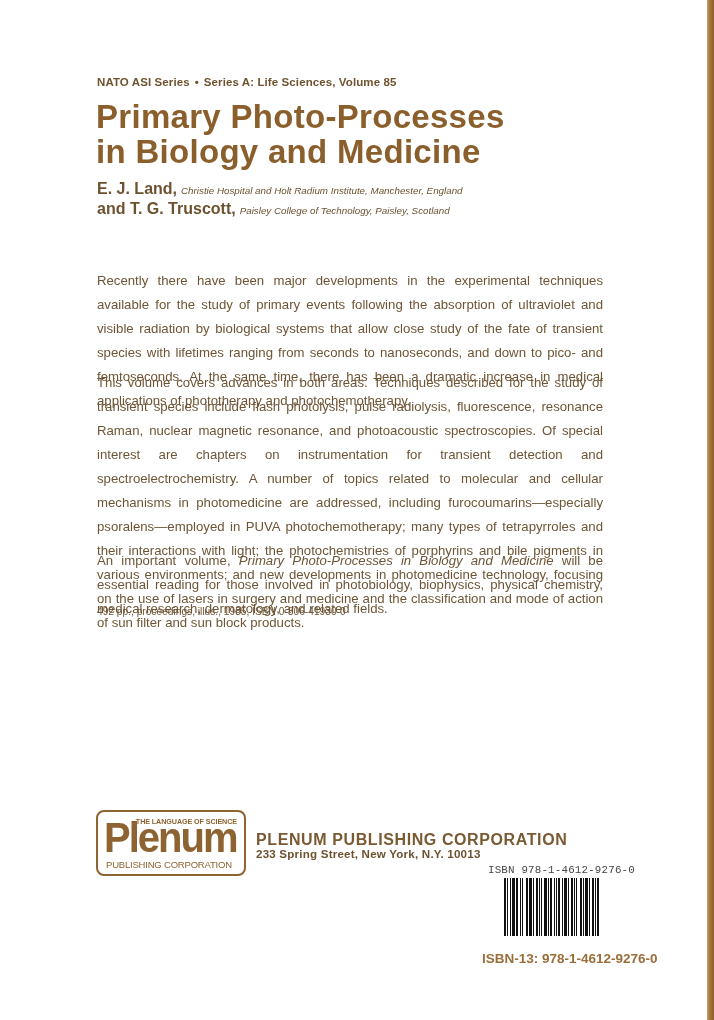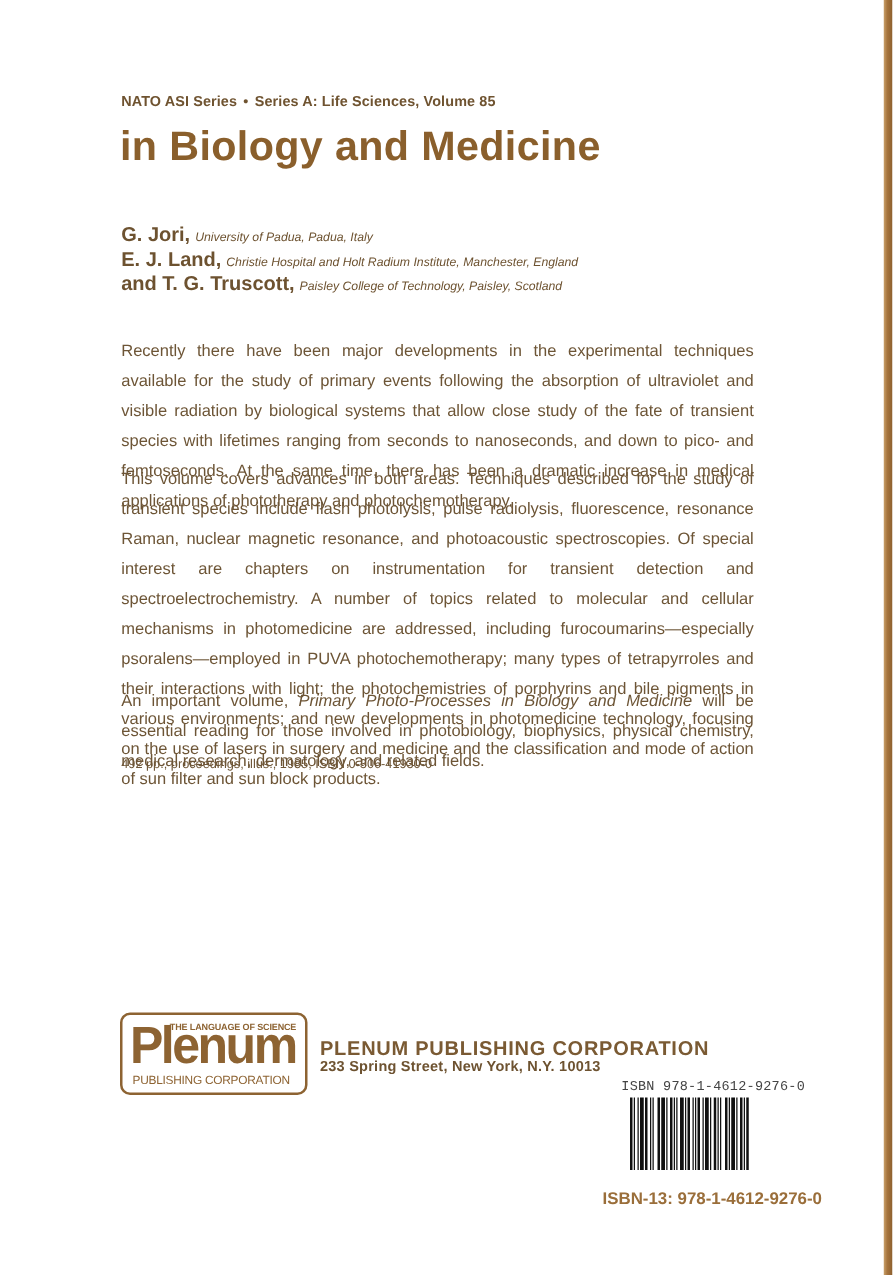--- a/index.html
+++ b/index.html
@@ -39,47 +39,45 @@
     }
     .logo-tag { position: absolute; right: 7px; top: 5px; font-size: 7.2px; color: #8d6332; font-weight: bold; letter-spacing: -0.1px; }
     .logo-word {
       position: absolute; left: 6px; top: 3px; font-size: 40px; font-weight: bold; color: #8d6332;
       line-height: 44px; letter-spacing: -2px; transform: scaleY(1.05);
     }
     .logo-pub { position: absolute; left: 8px; bottom: 4px; font-size: 9.5px; color: #8d6332; letter-spacing: -0.2px; }
     .pub-name { position: absolute; left: 256px; top: 831px; font-size: 16px; font-weight: bold; color: #7a5a33; letter-spacing: 0.6px; }
     .pub-addr { position: absolute; left: 256px; top: 847px; font-size: 11.6px; font-weight: bold; color: #6d5230; letter-spacing: 0.2px; }
     .barcode-wrap { position: absolute; left: 488px; top: 864px; width: 156px; }
-    .isbn-top { font-family: "Liberation Mono", monospace; font-size: 10.8px; color: #444; text-align: right; letter-spacing: 0.2px; }
+    .isbn-top { font-family: "Liberation Mono", monospace; font-size: 10.8px; color: #444; text-align: left; letter-spacing: 0.2px; }
     .bars { display: flex; height: 58px; margin-top: 2px; align-items: stretch; padding-left: 16px; }
     .bars span { display: block; background: #111; }
     .bar-digits {
       position: absolute; left: 0; top: 66px; font-size: 17.5px; color: #111; background: transparent;
       letter-spacing: 0.3px; white-space: nowrap;
     }
     .bar-digits .gap { display: inline-block; width: 8px; }
     .isbn13 { position: absolute; left: 482px; top: 951px; font-size: 13.5px; font-weight: bold; color: #9a6e3a; }
   </style>
 </head>
 <body>
 
 <div class="spine"></div>
 
 <div class="series">
   <span>NATO ASI Series</span><span class="dot">•</span><span>Series A: Life Sciences, Volume 85</span>
 </div>
 
 <div class="title">
+  <div>Primary Photo-Processes</div>
   <div>in Biology and Medicine</div>
 </div>
 
 <div class="editors">
-  <div class="ed-line">
-    <span class="ed-name">G. Jori,</span><span class="ed-aff">University of Padua, Padua, Italy</span>
-  </div>
   <div class="ed-line">
     <span class="ed-name">E. J. Land,</span><span class="ed-aff">Christie Hospital and Holt Radium Institute, Manchester, England</span>
   </div>
   <div class="ed-line">
     <span class="ed-name">and T. G. Truscott,</span><span class="ed-aff">Paisley College of Technology, Paisley, Scotland</span>
   </div>
 </div>
 
 <p class="body-text p1" style="margin:0">Recently there have been major developments in the experimental techniques available for the study of primary events following the absorption of ultraviolet and visible radiation by biological systems that allow close study of the fate of transient species with lifetimes ranging from seconds to nanoseconds, and down to pico- and femtoseconds. At the same time, there has been a dramatic increase in medical applications of phototherapy and photochemotherapy.</p>
 <p class="body-text p2" style="margin:0">This volume covers advances in both areas. Techniques described for the study of transient species include flash photolysis, pulse radiolysis, fluorescence, resonance Raman, nuclear magnetic resonance, and photoacoustic spectroscopies. Of special interest are chapters on instrumentation for transient detection and spectroelectrochemistry. A number of topics related to molecular and cellular mechanisms in photomedicine are addressed, including furocoumarins—especially psoralens—employed in PUVA photochemotherapy; many types of tetrapyrroles and their interactions with light; the photochemistries of porphyrins and bile pigments in various environments; and new developments in photomedicine technology, focusing on the use of lasers in surgery and medicine and the classification and mode of action of sun filter and sun block products.</p>

